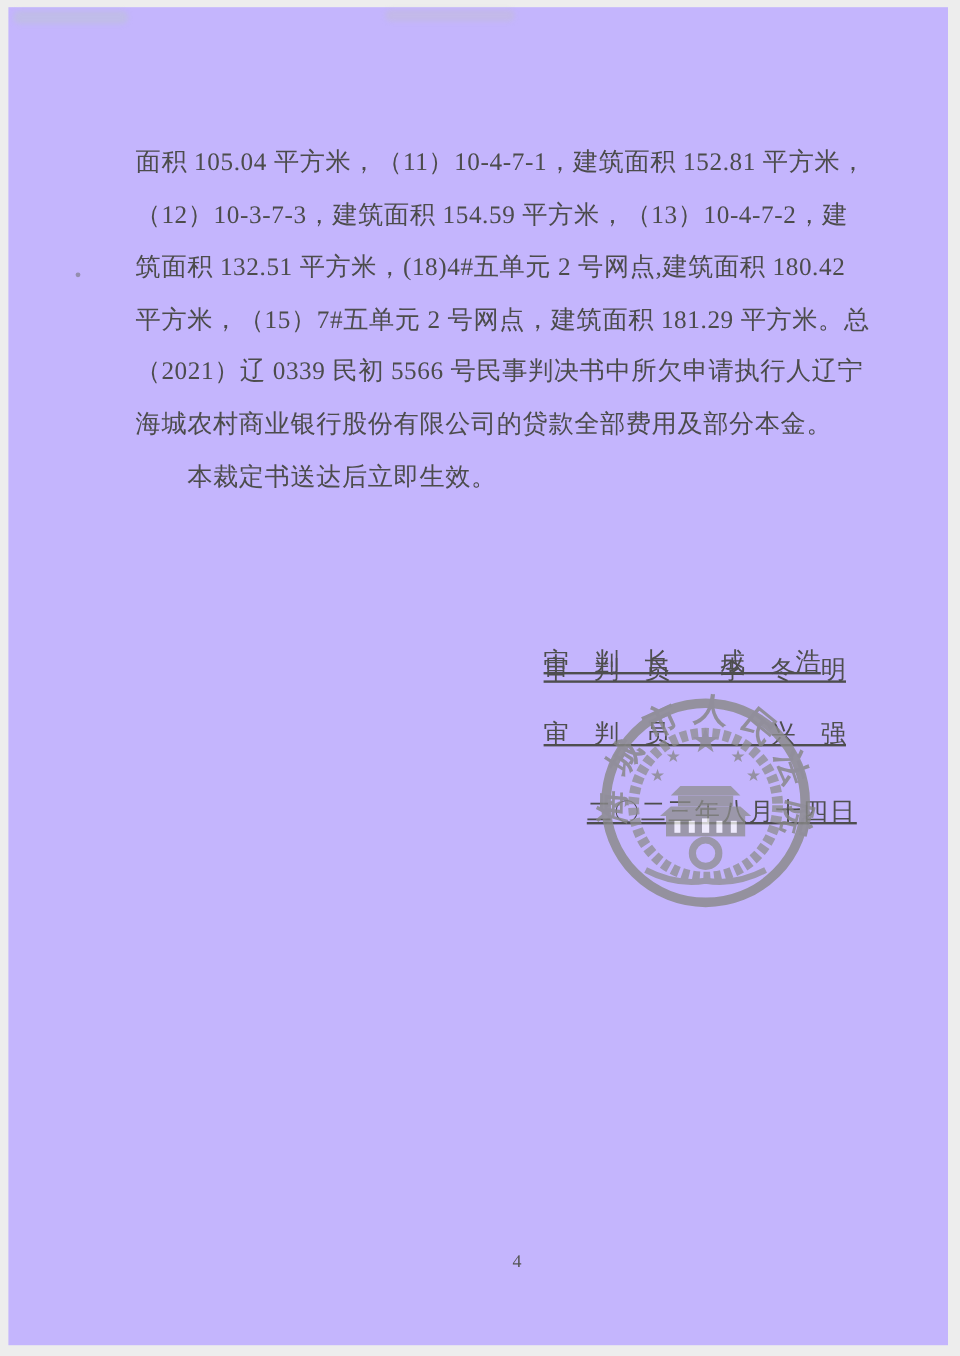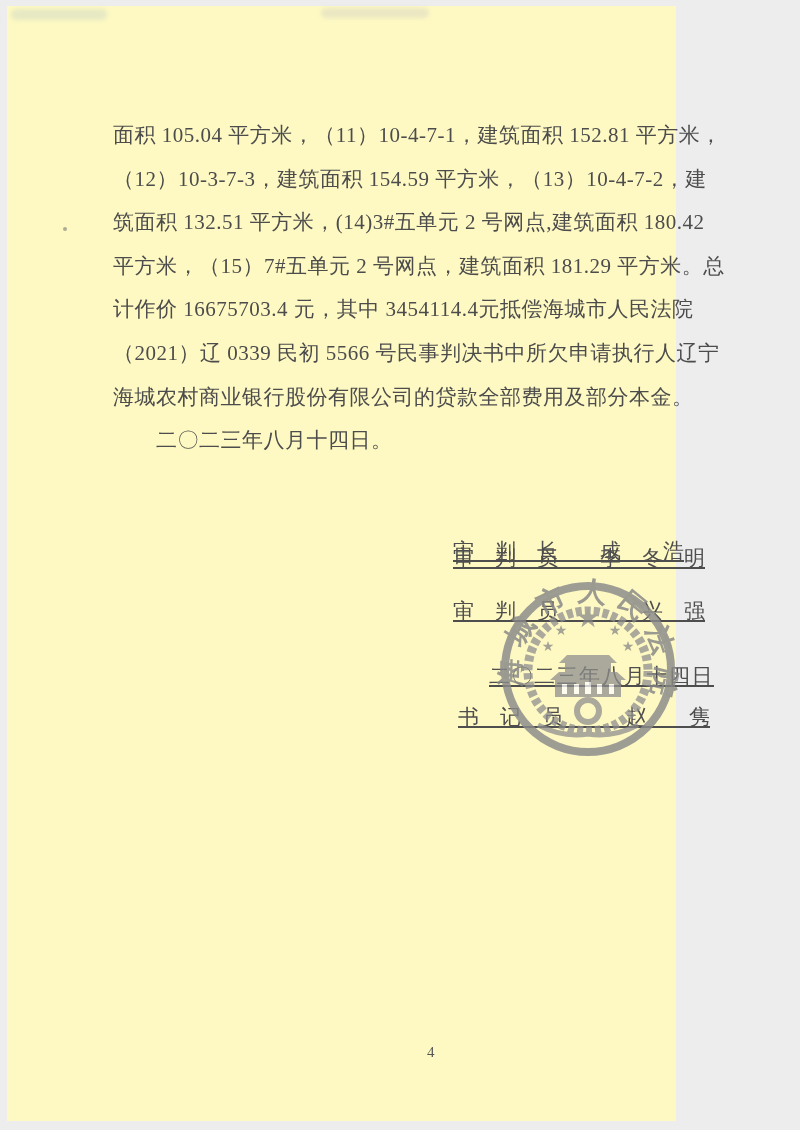--- a/index.html
+++ b/index.html
@@ -1,21 +1,21 @@
 <!DOCTYPE html>
 <html><head>
 <meta charset="utf-8">
 <style>
   * { margin:0; padding:0; box-sizing:border-box; }
   html,body { width:800px; height:1130px; }
   body { background:#ededed; position:relative; overflow:hidden;
          font-family:"Liberation Serif","DejaVu Serif",serif; }
 
-  .paper { position:absolute; left:7px; top:6px; width:669px; height:1115px;
-           background:#fef9c3; }
+  .paper { position:absolute; left:7px; top:6px; width:783px; height:1115px;
+           background:#c4b5fd; }
 
   
   .smudge { position:absolute; border-radius:6px; filter:blur(2px); }
   .smudge.a { left:4px; top:3px; width:96px; height:11px; background:rgba(186,203,196,0.35); }
   .smudge.b { left:314px; top:2px; width:108px; height:10px; background:rgba(195,195,195,0.33); }
   .speck { position:absolute; left:56px; top:221px; width:4px; height:4px;
            background:rgba(110,110,110,0.55); border-radius:50%; filter:blur(.4px); }
 
   
   .body-text { position:absolute; left:106px; top:108px; width:612px;
@@ -47,33 +47,31 @@
 
 <div class="paper">
 
   <div class="smudge a"></div>
   <div class="smudge b"></div>
   <div class="speck"></div>
 
   <div class="body-text">
       <div class="tline">面积 105.04 平方米，（11）10-4-7-1，建筑面积 152.81 平方米，</div>
       <div class="tline">（12）10-3-7-3，建筑面积 154.59 平方米，（13）10-4-7-2，建</div>
-      <div class="tline">筑面积 132.51 平方米，(14)3#五单元 2 号网点,建筑面积 180.42</div>
+      <div class="tline">筑面积 132.51 平方米，(18)4#五单元 2 号网点,建筑面积 180.42</div>
       <div class="tline">平方米，（15）7#五单元 2 号网点，建筑面积 181.29 平方米。总</div>
-      <div class="tline">计作价 16675703.4 元，其中 3454114.4元抵偿海城市人民法院</div>
       <div class="tline">（2021）辽 0339 民初 5566 号民事判决书中所欠申请执行人辽宁</div>
       <div class="tline">海城农村商业银行股份有限公司的贷款全部费用及部分本金。</div>
-      <div class="tline">　　二〇二三年八月十四日。</div>
+      <div class="tline">　　本裁定书送达后立即生效。</div>
     </div>
 
   <div class="sig sig1">审　判　长　　成　　浩</div>
   <div class="sig sig2">审　判　员　　李　冬　明</div>
   <div class="sig sig3">审　判　员　　　　兴　强</div>
   <div class="sig date-line">二〇二三年八月十四日</div>
-  <div class="sig clerk-line">书　记　员　　　赵　　隽</div>
 
   <svg class="seal" width="184" height="184" viewBox="0 0 184 184">
     <defs>
       <path id="ringPath" d="M 28.1 115.3 A 68 68 0 1 1 155.9 115.3" fill="none"></path>
     </defs>
 
     <circle class="ring-circle" cx="92" cy="92" r="83"></circle>
 
     <text class="ring-text">
       <textPath href="#ringPath" startOffset="6">海城市人民法院</textPath>

